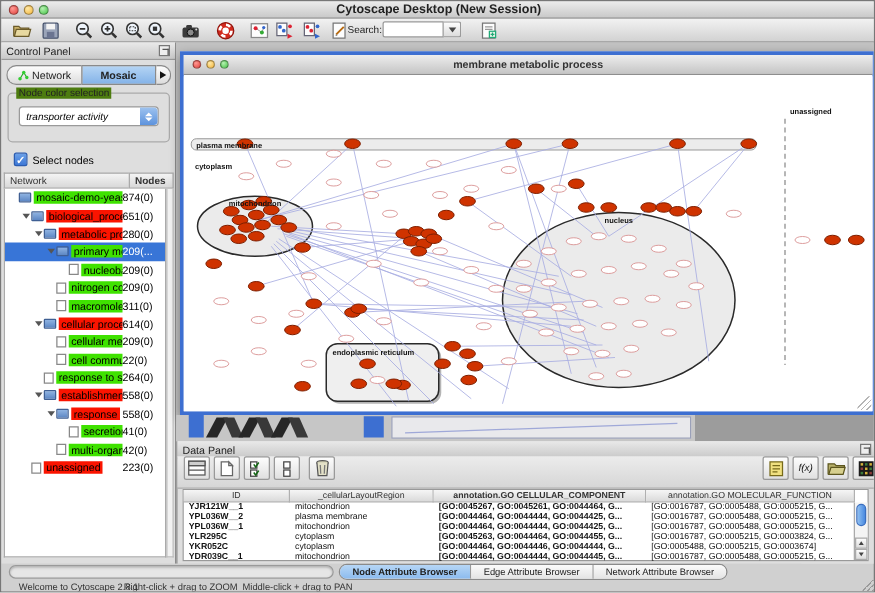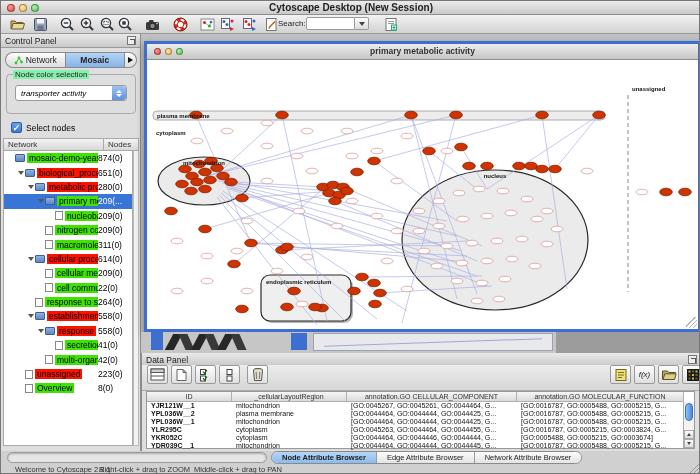--- a/index.html
+++ b/index.html
@@ -37,21 +37,21 @@
   .float-icon:after { content:""; position:absolute; left:2px; top:2px; width:4px; height:4px; border-top:1px solid #555; border-right:1px solid #555; }
   #cp-tabs { position:absolute; left:4px; top:18px; width:132px; height:16px; display:flex; align-items:stretch; }
   .cp-tab { flex:1; display:flex; align-items:center; justify-content:center; gap:3px; font-size:8.5px; color:#222;
     background:linear-gradient(#fdfdfd,#dcdcdc); border:1px solid #8a8a8a; }
   .cp-tab.first { border-radius:8px 0 0 8px; border-right:none; }
   .cp-tab.selected { background:linear-gradient(#b4d4f4,#84b3e8); font-weight:bold; }
   .cp-tab-arrow { width:12px; display:flex; align-items:center; justify-content:center;
     background:linear-gradient(#fdfdfd,#dcdcdc); border:1px solid #8a8a8a; border-left:none; border-radius:0 8px 8px 0; }
   .cp-tab-arrow i { width:0;height:0;border-top:3.5px solid transparent;border-bottom:3.5px solid transparent;border-left:5px solid #111; }
   #ncs-group { position:absolute; left:5px; top:40px; width:130px; height:40px; border:1px solid #aaa; border-radius:4px; }
-  #ncs-legend { position:absolute; left:6px; top:-5px; background:#86efac; font-size:8px; color:#222; padding:0 2px; }
+  #ncs-legend { position:absolute; left:6px; top:-5px; background:#4d7c0f; font-size:8px; color:#222; padding:0 2px; }
   .combo { position:absolute; left:8px; top:10px; width:112px; height:16px; background:#fff; border:1px solid #9a9a9a;
     border-radius:3px; font-size:8px; display:flex; align-items:center; padding-left:5px;font-style:italic; }
   .combo .stepper { position:absolute; right:0; top:0; bottom:0; width:14px; border-radius:0 3px 3px 0;
     background:linear-gradient(#9dc2ef,#5d93dd); display:flex; flex-direction:column; align-items:center; justify-content:center; gap:1px; }
   .stepper i.up { width:0;height:0;border-left:3px solid transparent;border-right:3px solid transparent;border-bottom:3.5px solid #fff; }
   .stepper i.dn { width:0;height:0;border-left:3px solid transparent;border-right:3px solid transparent;border-top:3.5px solid #fff; }
   #select-nodes { position:absolute; left:10px; top:88px; display:flex; align-items:center; gap:4px; font-size:8.5px; }
   #sn-box { width:11px; height:11px; border-radius:2px; background:linear-gradient(#6ba0e8,#3d78d6); border:1px solid #2b5cb0;
     color:#fff; font-size:9px; line-height:10px; text-align:center; font-weight:bold; }
   #tree-header { position:absolute; left:2px; top:104px; width:136px; height:13px; display:flex; font-size:8px; color:#333; }
@@ -94,21 +94,21 @@
   #dp-toolbar { position:absolute; left:0; top:12px; width:560px; height:26px; background:linear-gradient(#ececec,#d6d6d6); border-bottom:1px solid #aaa; }
   .dp-btn { position:absolute; top:0; width:21px; height:19px; background:linear-gradient(#fdfdfd,#e0e0e0);
     border:1px solid #999; border-radius:2px; display:flex; align-items:center; justify-content:center; }
   #dp-grid { position:absolute; left:4px; top:38px; width:549px; height:58px; background:#fff; border:1px solid #999; }
   #dp-head { display:flex; height:10px; }
   .dp-th { background:linear-gradient(#f6f6f6,#dadada); border-right:1px solid #b0b0b0; border-bottom:1px solid #b0b0b0;
     font-size:7px; color:#333; text-align:center; overflow:hidden; white-space:nowrap; line-height:9px; }
   .dp-row { display:flex; height:8px; font-size:7px; line-height:8px; color:#111; }
   .dp-td { padding-left:4px; overflow:hidden; white-space:nowrap; }
   .dp-td.c0 { font-weight:bold; }
-  .c0{width:85px;} .c1{width:115px;} .c2{width:170px;} .c3{width:167px;}
+  .c0{width:85px;} .c1{width:115px;} .c2{width:170px;font-weight:bold;} .c3{width:167px;}
   #dp-scroll { position:absolute; right:0; top:10px; width:11px; bottom:0; background:#f4f4f4; border-left:1px solid #aaa; }
   #dp-thumb { position:absolute; left:1px; top:1px; width:8px; height:18px; border-radius:4px;
     background:linear-gradient(90deg,#8fc0f2,#4a8ae0); border:1px solid #3a6fc0; }
   .dp-arr { position:absolute; left:0; width:10px; height:9px; background:linear-gradient(#fdfdfd,#dcdcdc); border:1px solid #aaa;
     display:flex; align-items:center; justify-content:center; }
   .dp-arr.up { bottom:9px; } .dp-arr.dn { bottom:0; }
   .dp-arr i.u { width:0;height:0;border-left:2.5px solid transparent;border-right:2.5px solid transparent;border-bottom:3.5px solid #444; }
   .dp-arr i.d { width:0;height:0;border-left:2.5px solid transparent;border-right:2.5px solid transparent;border-top:3.5px solid #444; }
 
   
@@ -407,40 +407,33 @@
           <span class="tlab" style="background: rgb(63, 226, 0);">multi-organism pro</span>
           <span class="tcnt">42(0)</span>
         </div>
         <div class="tree-row">
           <span class="ind" style="flex: 0 0 12px;"></span>
           <span class="tri"></span>
           <span class="ic-file"></span>
           <span class="tlab" style="background: rgb(250, 20, 0);">unassigned</span>
           <span class="tcnt">223(0)</span>
         </div>
-        <div class="tree-row">
-          <span class="ind" style="flex: 0 0 12px;"></span>
-          <span class="tri"></span>
-          <span class="ic-file"></span>
-          <span class="tlab" style="background: rgb(63, 226, 0);">Overview</span>
-          <span class="tcnt">8(0)</span>
-        </div>
       </div>
     <div id="tree-scroll"></div>
   </div>
 
   <div id="desktop">
     <div id="net-window">
       <div id="nw-titlebar">
         <div class="lights" style="top:4px; left:7px;">
           <span class="light red" style="width:7px;height:7px;"></span>
           <span class="light yellow" style="width:7px;height:7px;"></span>
           <span class="light green" style="width:7px;height:7px;"></span>
         </div>
-        <div id="nw-title">primary metabolic activity</div>
+        <div id="nw-title">membrane metabolic process</div>
       </div>
       <div id="nw-canvas">
         <svg id="net-svg" width="100%" height="100%" viewBox="0 0 551 268" preserveAspectRatio="none">
             <rect x="6" y="50" width="452" height="9" rx="4" fill="#ececec" stroke="#999" stroke-width="0.8"></rect>
             <ellipse cx="57" cy="120" rx="46" ry="24" fill="#ebebeb" stroke="#2a2a2a" stroke-width="1.2"></ellipse>
             <ellipse cx="348" cy="179" rx="93" ry="70" fill="#ebebeb" stroke="#2a2a2a" stroke-width="1.2"></ellipse>
             <rect x="116" y="216" width="90" height="46" rx="9" fill="#b5b5b5"></rect>
             <rect x="114" y="214" width="90" height="46" rx="9" fill="#efefef" stroke="#2a2a2a" stroke-width="1.2"></rect>
             <line x1="481" y1="34" x2="481" y2="231" stroke="#8a8a8a" stroke-width="1" stroke-dasharray="4 3"></line>
             <line x1="60" y1="115" x2="264" y2="54" stroke="#a9aee2" stroke-width="0.8" opacity="0.85"></line>

